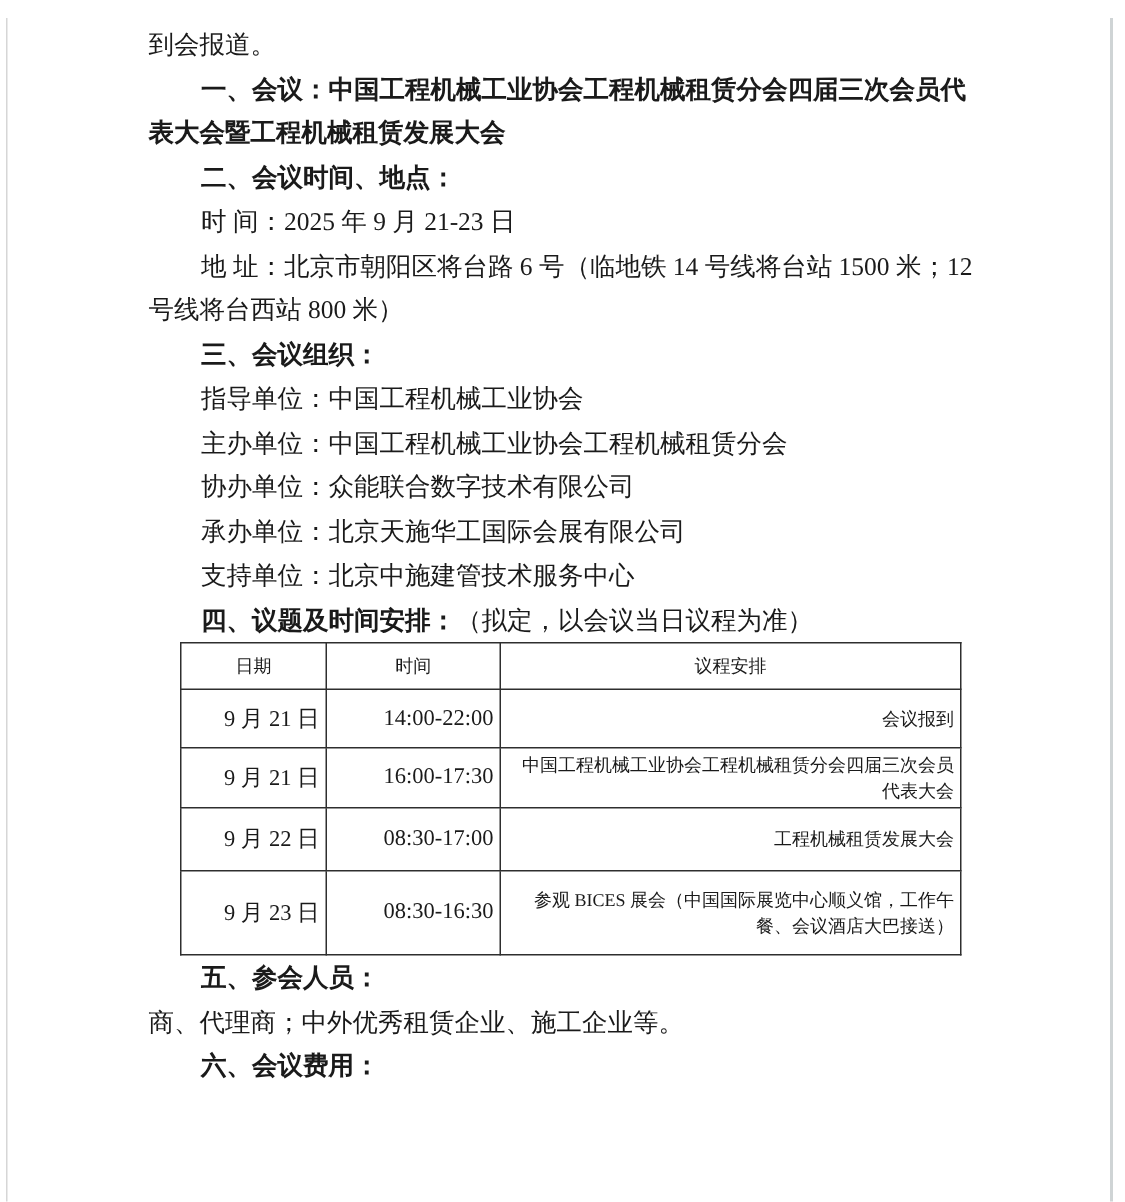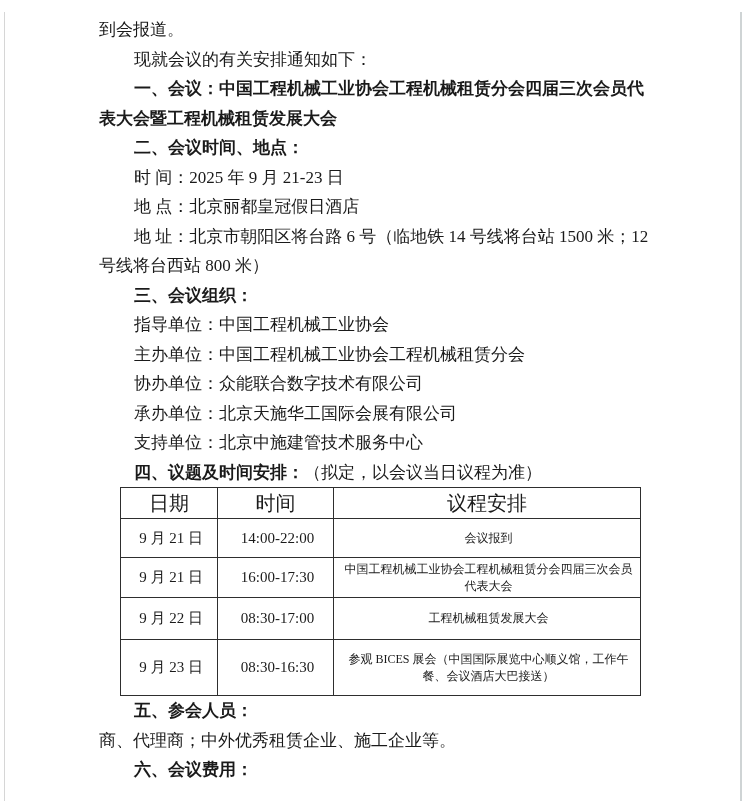--- a/index.html
+++ b/index.html
@@ -64,54 +64,52 @@
   }
   table.agenda th,
   table.agenda td {
     border: 1px solid #2e2e2e;
     font-weight: normal;
     overflow: hidden;
   }
   table.agenda th {
     height: 30px;
     text-align: center;
-    font-size: 20px;
+    font-size: 12px;
     padding: 0 2px;
   }
   table.agenda td {
     font-size: 15px;
     vertical-align: middle;
     padding: 2px 4px 2px 8px;
-    text-align: center;
+    text-align: right;
   }
   table.agenda td:nth-child(3) {
     font-size: 12px;
     line-height: 17px;
     padding-left: 7px;
     white-space: normal;
   }
   table.agenda tbody tr:nth-child(1) { height: 39px; }
   table.agenda tbody tr:nth-child(2) { height: 40px; }
   table.agenda tbody tr:nth-child(3) { height: 42px; }
   table.agenda tbody tr:nth-child(4) { height: 56px; }
 </style>
 </head>
 <body>
 
 <div class="page">
   <div class="content">
 
     <div>
         <p class="line ">到会报道。</p>
-        <p class="line indent">现就会议的有关安排通知如下：</p>
         <p class="line indent bold">一、会议：中国工程机械工业协会工程机械租赁分会四届三次会员代</p>
         <p class="line bold">表大会暨工程机械租赁发展大会</p>
         <p class="line indent bold">二、会议时间、地点：</p>
         <p class="line indent">时 间：2025 年 9 月 21-23 日</p>
-        <p class="line indent">地 点：北京丽都皇冠假日酒店</p>
         <p class="line indent">地 址：北京市朝阳区将台路 6 号（临地铁 14 号线将台站 1500 米；12</p>
         <p class="line ">号线将台西站 800 米）</p>
         <p class="line indent bold">三、会议组织：</p>
         <p class="line indent">指导单位：中国工程机械工业协会</p>
         <p class="line indent">主办单位：中国工程机械工业协会工程机械租赁分会</p>
         <p class="line indent">协办单位：众能联合数字技术有限公司</p>
         <p class="line indent">承办单位：北京天施华工国际会展有限公司</p>
         <p class="line indent">支持单位：北京中施建管技术服务中心</p>
       </div>
 

